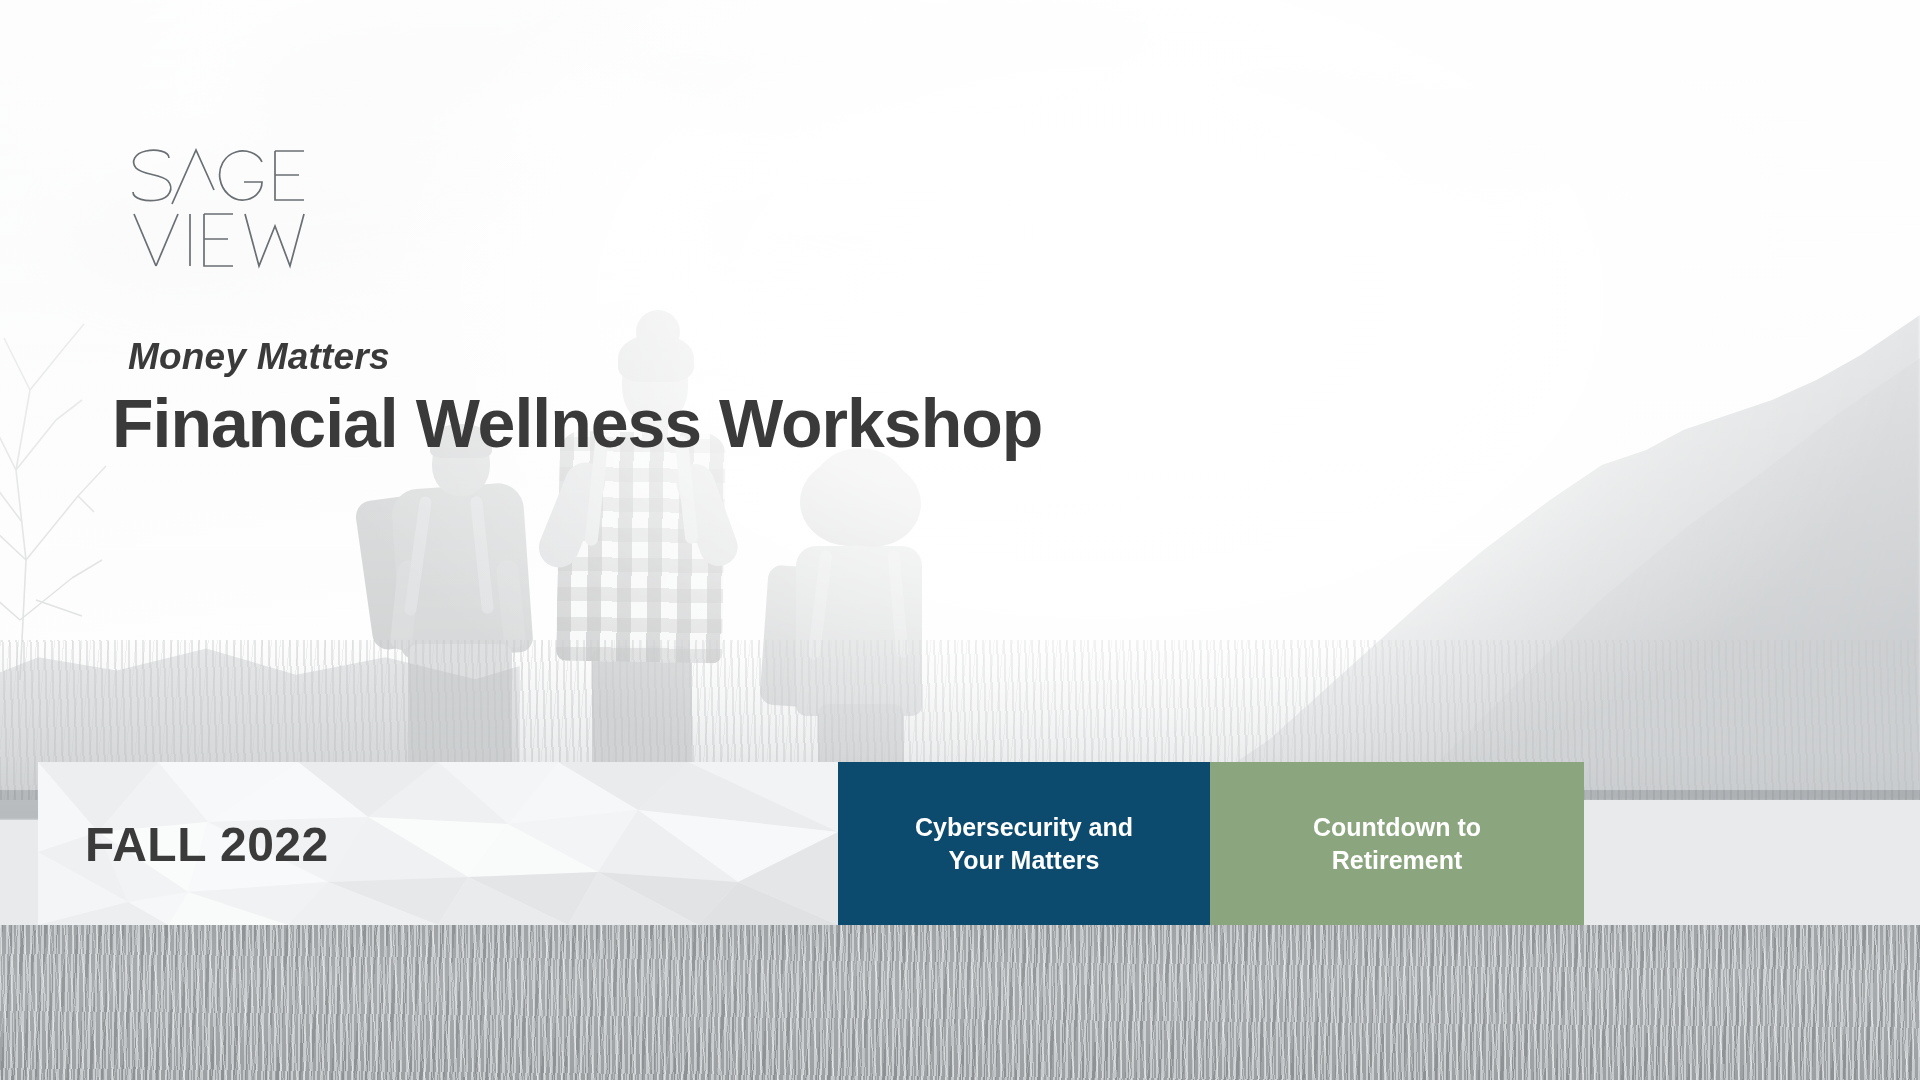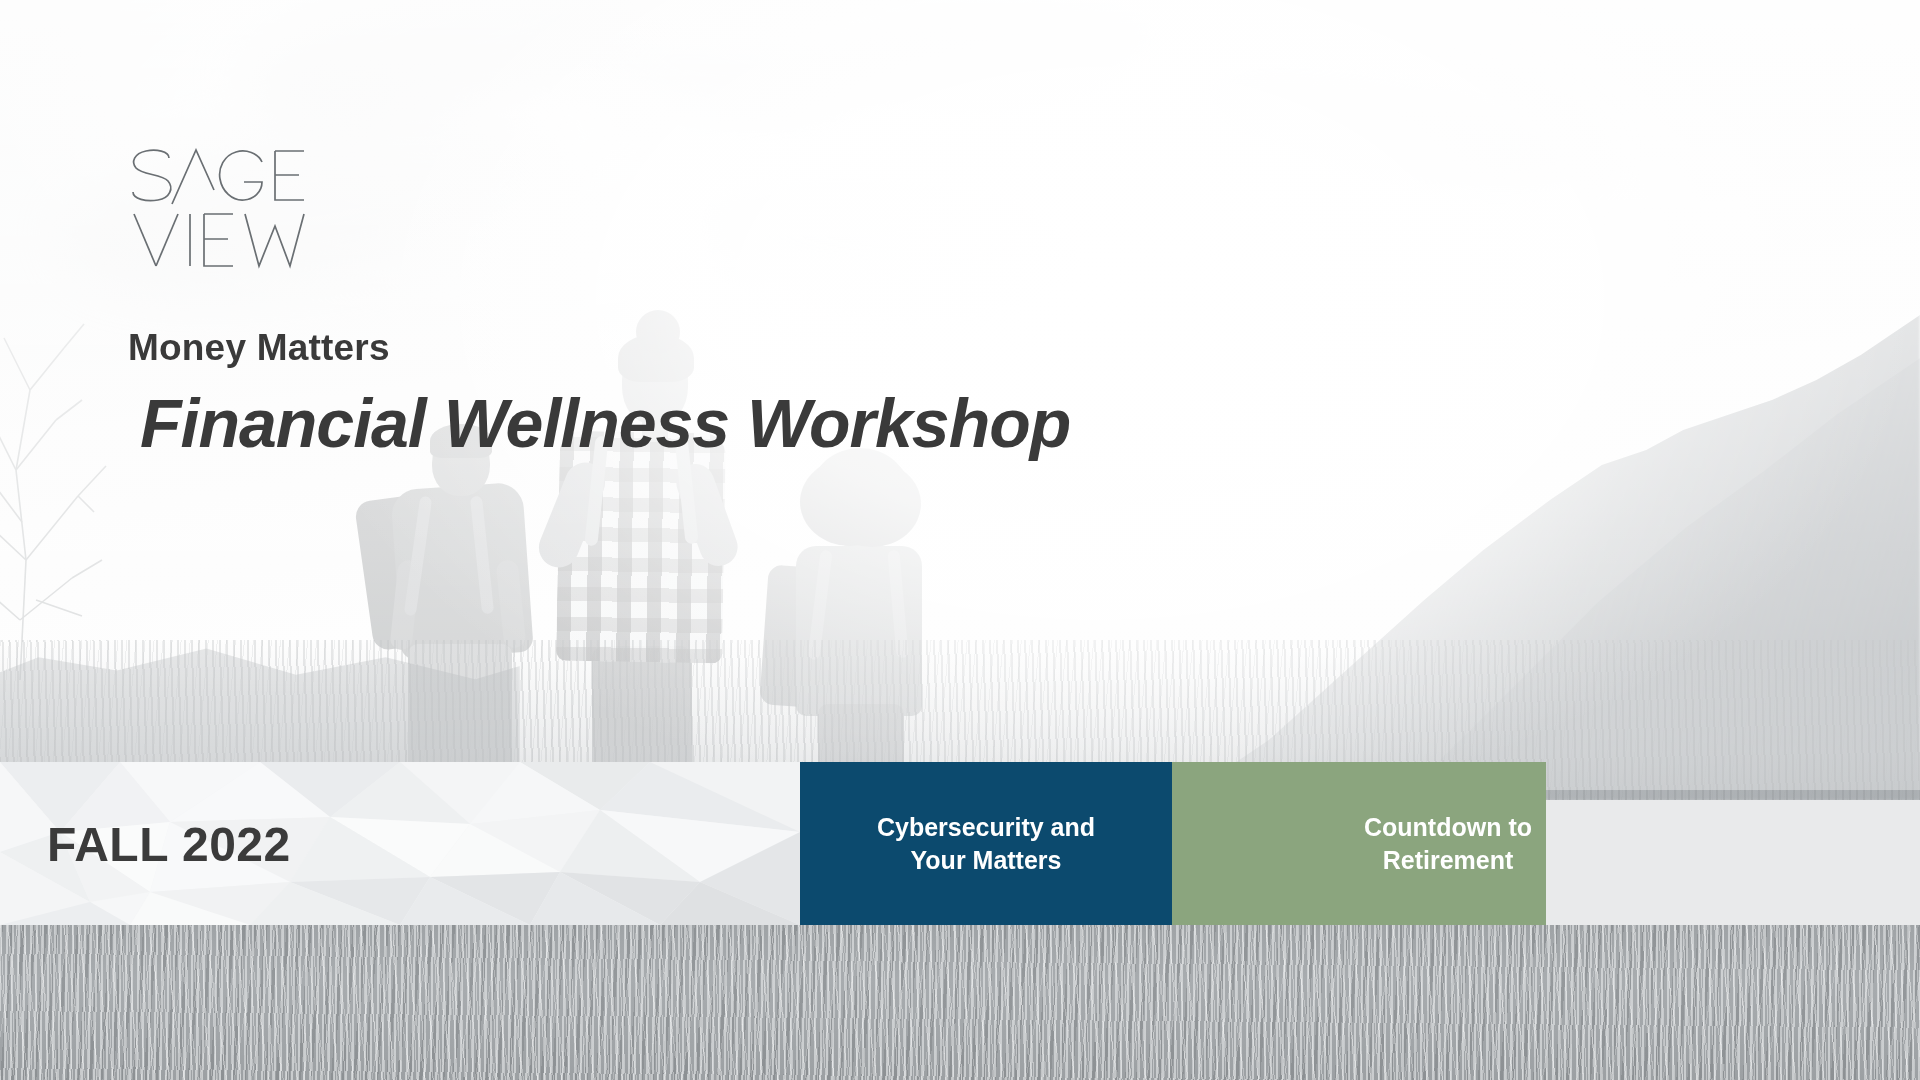--- a/index.html
+++ b/index.html
@@ -138,51 +138,51 @@
       repeating-linear-gradient(82deg, rgba(255,255,255,.30) 0 1px, rgba(255,255,255,0) 1px 14px),
       repeating-linear-gradient(99deg, rgba(255,255,255,.22) 0 1px, rgba(255,255,255,0) 1px 17px);
   }
 
   
   .logo { position:absolute; left:128px; top:148px; width:190px; height:128px; }
   .logo svg { display:block; }
 
   
   .eyebrow {
-    position:absolute; left:128px; top:327px;
-    font-size:37px; font-weight:bold; 
+    position:absolute; left:128px; top:336px;
+    font-size:37px; font-weight:bold; font-style:italic;
     color:#3a3a3a; letter-spacing:.2px; white-space:nowrap;
   }
   .title {
-    position:absolute; left:140px; top:385px;
+    position:absolute; left:112px; top:385px;
     font-size:68px; font-weight:bold; color:#3a3a3a;
-    letter-spacing:-1px; white-space:nowrap; line-height:1.12;font-style:italic;
-  }
-
-  
-  .bar { position:absolute; left:0; top:762px; width:1902px; height:198px; display:flex; }
+    letter-spacing:-1px; white-space:nowrap; line-height:1.12;
+  }
+
+  
+  .bar { position:absolute; left:0; top:762px; width:1902px; height:198px; display:flex;padding-left:38px; }
 
   .fall-panel {
     position:relative; width:800px; height:163px; overflow:hidden;
     background:#f3f4f5;
   }
   .fall-panel .poly { position:absolute; inset:0; display:block; }
   .fall-text {
     position:absolute; left:47px; top:50%; transform:translateY(-50%);
     font-size:48px; font-weight:bold; color:#3b3b3b; letter-spacing:.5px;
     white-space:nowrap;
   }
 
   .topic {
     height:163px; display:flex; align-items:center; justify-content:center;
     text-align:center; color:#ffffff; font-weight:bold; font-size:25px;
     line-height:1.30; padding:0 14px;
   }
   .topic-1 { width:372px; }
-  .topic-2 { width:374px;justify-content:flex-end; }
+  .topic-2 { width:374px; }
   .topic-3 { width:356px; }
 </style>
 </head>
 <body>
 
 <div id="slide">
 
   <div class="photo">
     <div class="sky"></div>
     <div class="cloud c1"></div>

